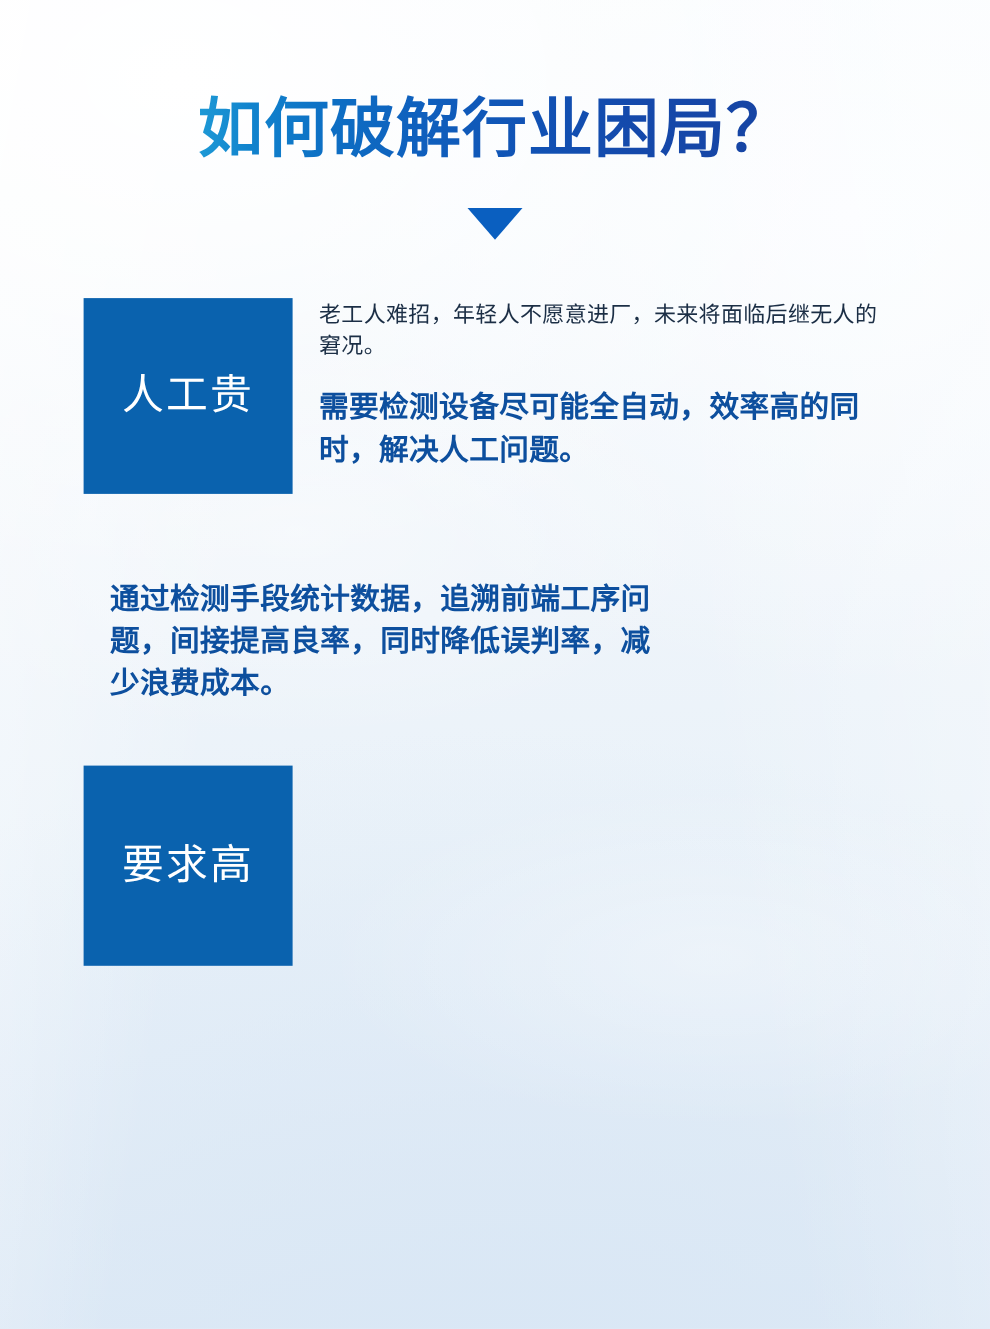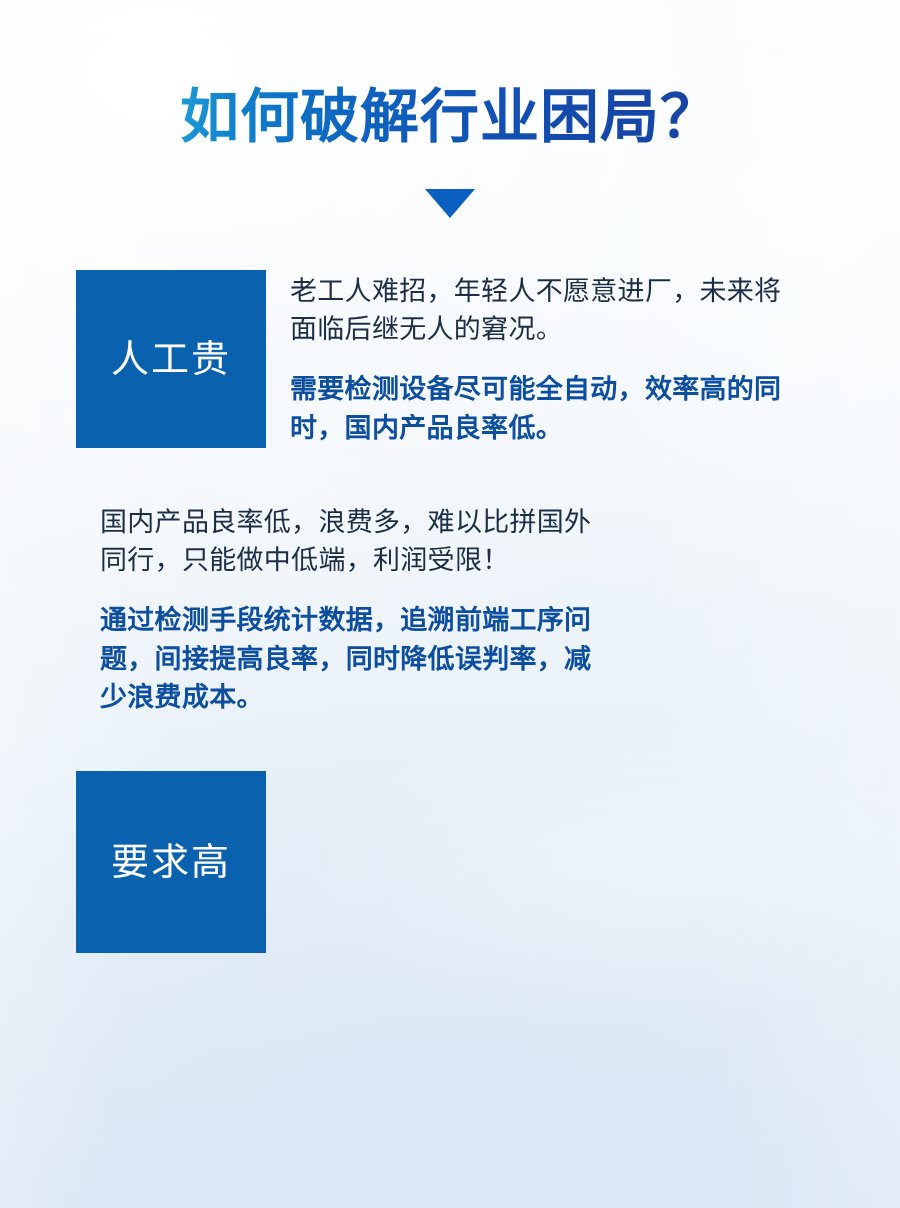--- a/index.html
+++ b/index.html
@@ -120,21 +120,21 @@
   }
 
   .block-text {
     flex:1 1 auto;
     padding-left:24px;
     padding-top:2px;
     max-width:536px;
   }
 
   .para-plain {
-    font-size:27px;
+    font-size:20px;
     line-height:1.42;
     color:#1b2e45;
     letter-spacing:0.3px;
   }
 
   .para-bold {
     margin-top:22px;
     font-size:27px;
     line-height:1.42;
     font-weight:bold;
@@ -163,27 +163,26 @@
     <div class="arrow-wrap">
       <span class="arrow"></span>
     </div>
 
     <div class="blocks">
 
       <div class="block block-1">
         <div class="badge">人工贵</div>
         <div class="block-text">
           <p class="para-plain">老工人难招，年轻人不愿意进厂，未来将面临后继无人的窘况。</p>
-          <p class="para-bold">需要检测设备尽可能全自动，效率高的同时，国内产品良率低。</p>
+          <p class="para-bold">需要检测设备尽可能全自动，效率高的同时，解决人工问题。</p>
         </div>
       </div>
 
       <div class="block block-2">
         <div class="block-text">
-          <p class="para-plain">国内产品良率低，浪费多，难以比拼国外同行，只能做中低端，利润受限！</p>
           <p class="para-bold">通过检测手段统计数据，追溯前端工序问题，间接提高良率，同时降低误判率，减少浪费成本。</p>
         </div>
       </div>
 
       <div class="block block-3">
         <div class="badge">要求高</div>
       </div>
 
     </div>
   </div>

